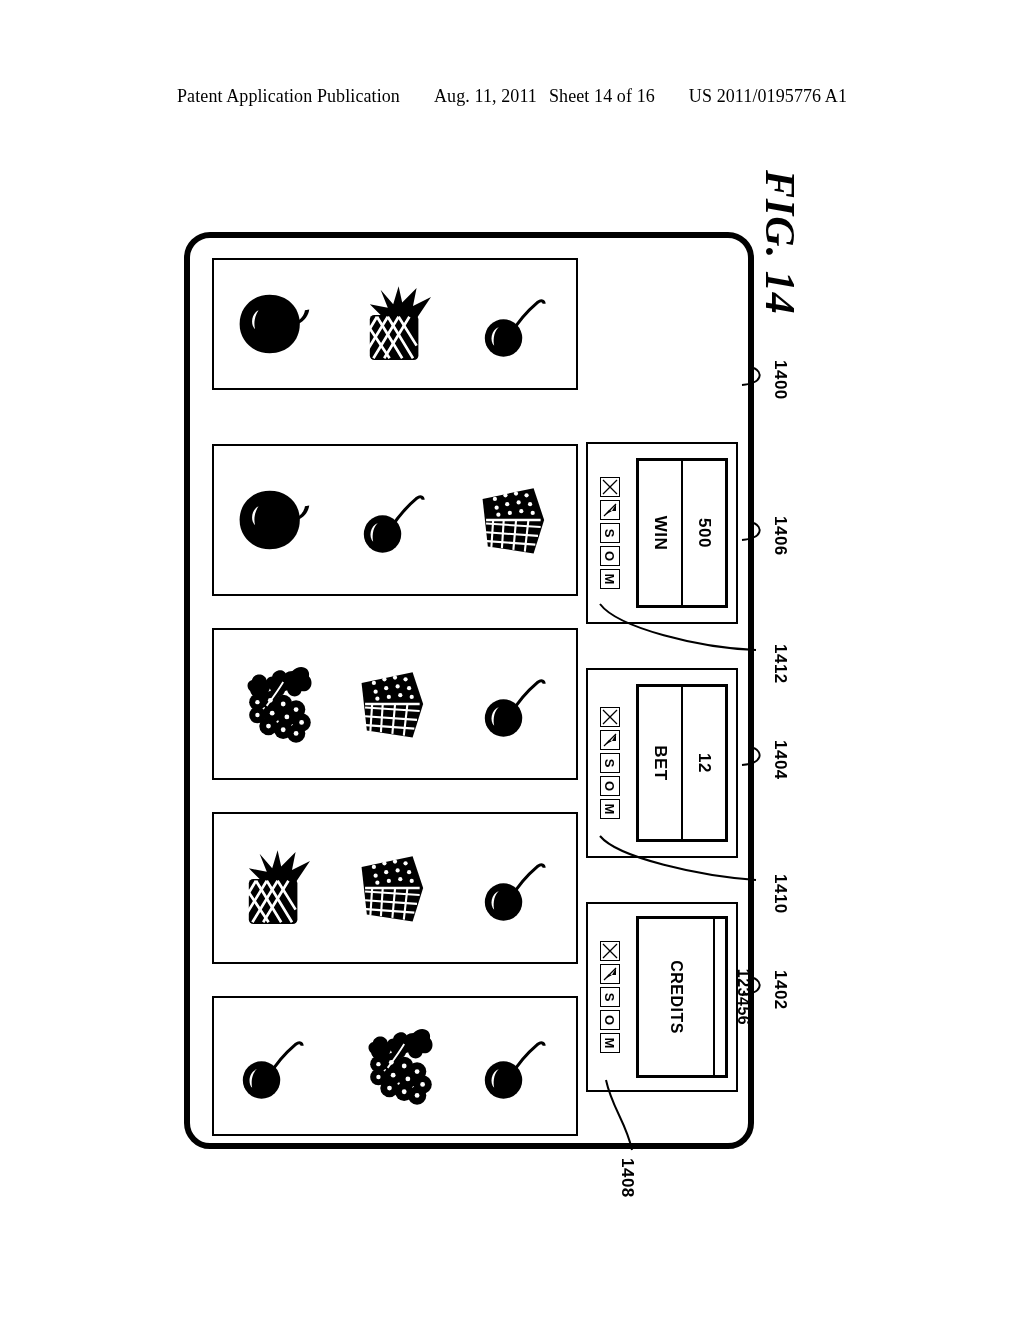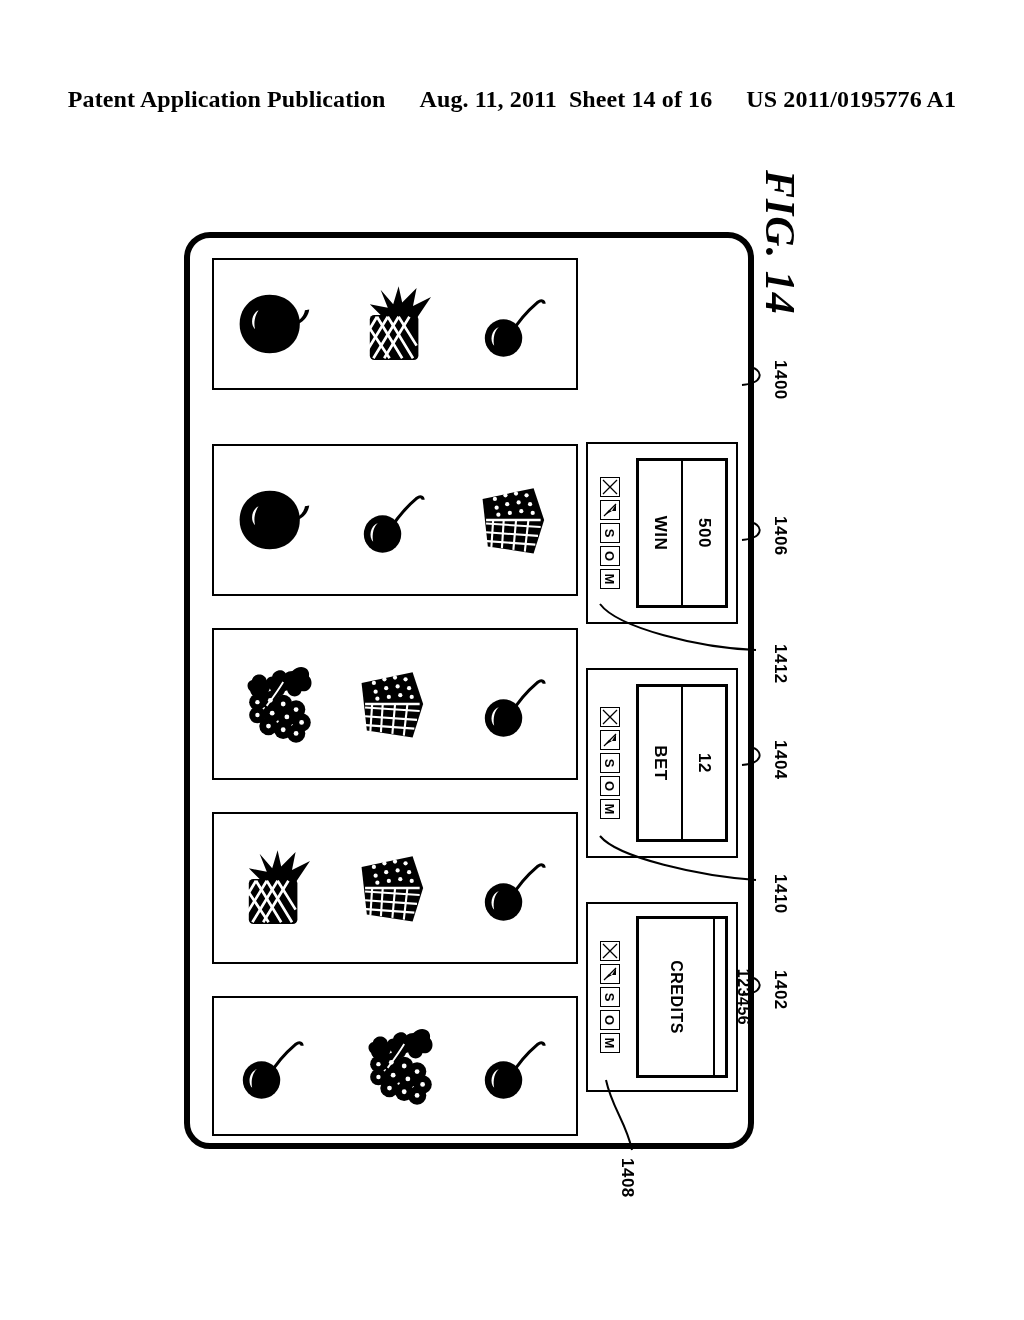--- a/index.html
+++ b/index.html
@@ -16,22 +16,22 @@
   }
 
   
   .pat-header {
     position: absolute;
     top: 86px;
     left: 0;
     width: 1024px;
     text-align: center;
     font-family: "Liberation Serif", serif;
-    font-weight: bold;
-    font-size: 24px;
+    font-weight: normal;
+    font-size: 18px;
     color: #000;
     white-space: nowrap;
     letter-spacing: 0.1px;
   }
   .pat-header .seg { display: inline-block; }
   .gap-a { display: inline-block; width: 34px; }
   .gap-b { display: inline-block; width: 12px; }
   .gap-c { display: inline-block; width: 34px; }
 
   

